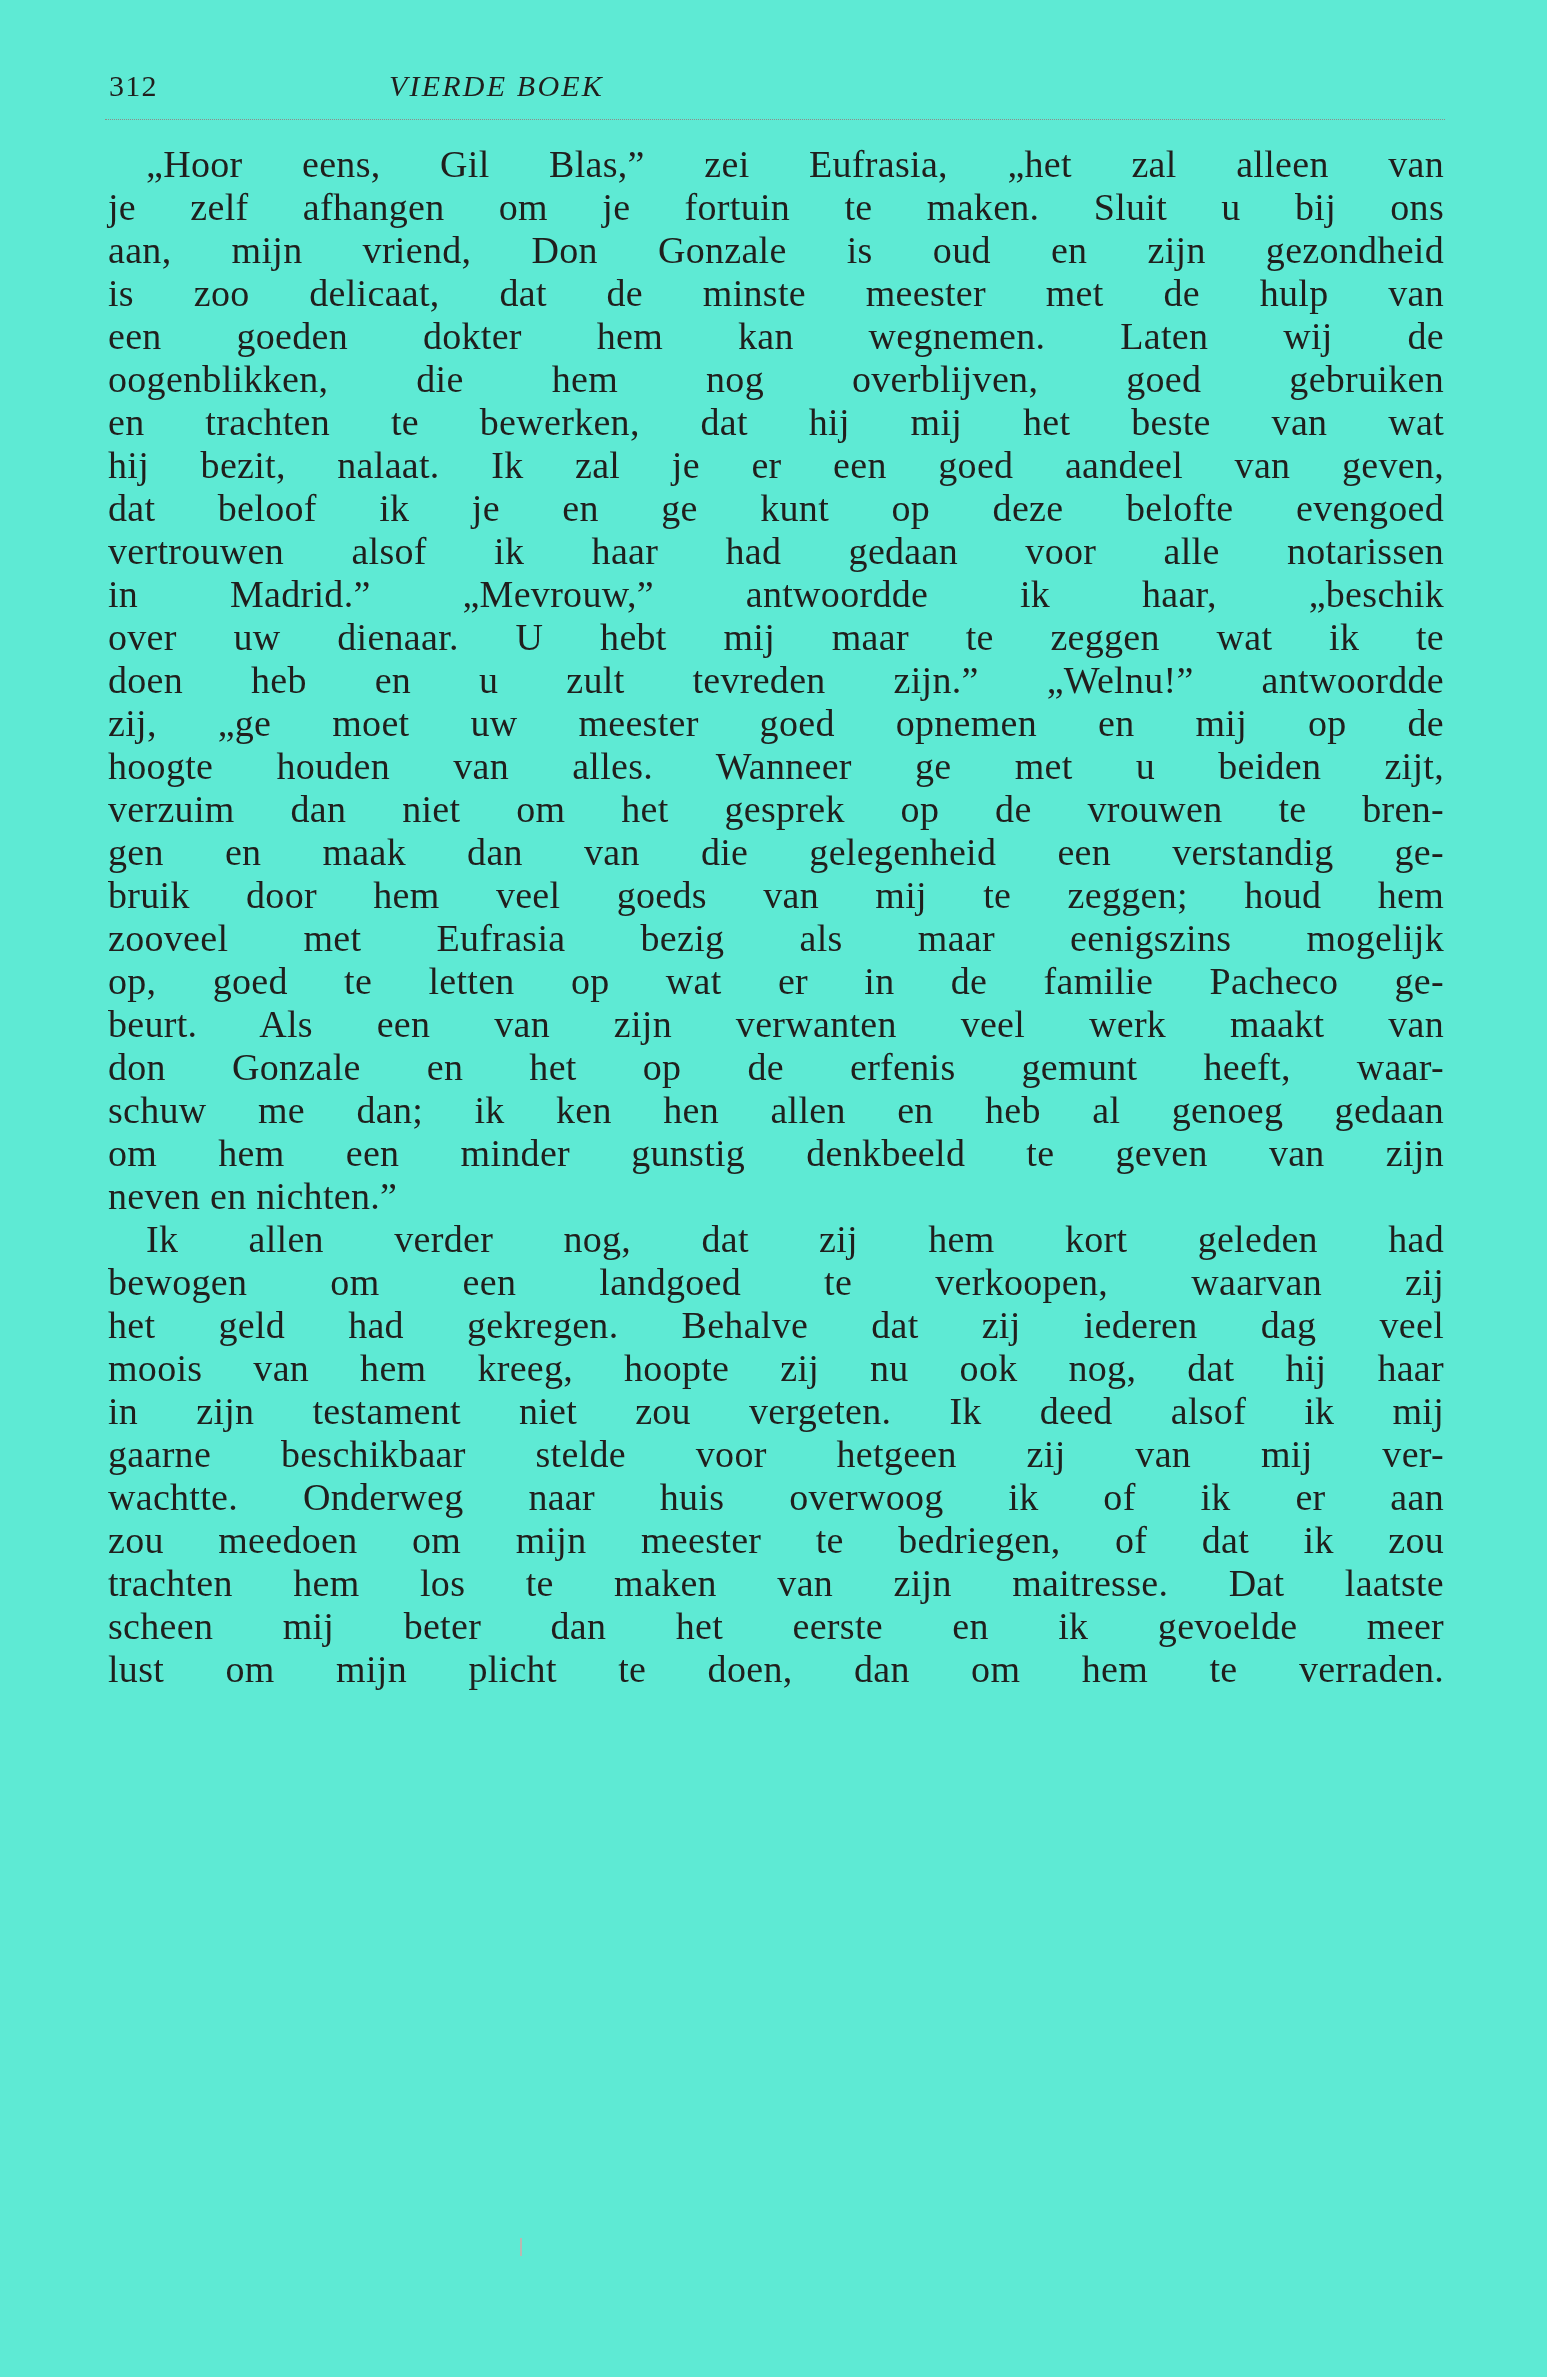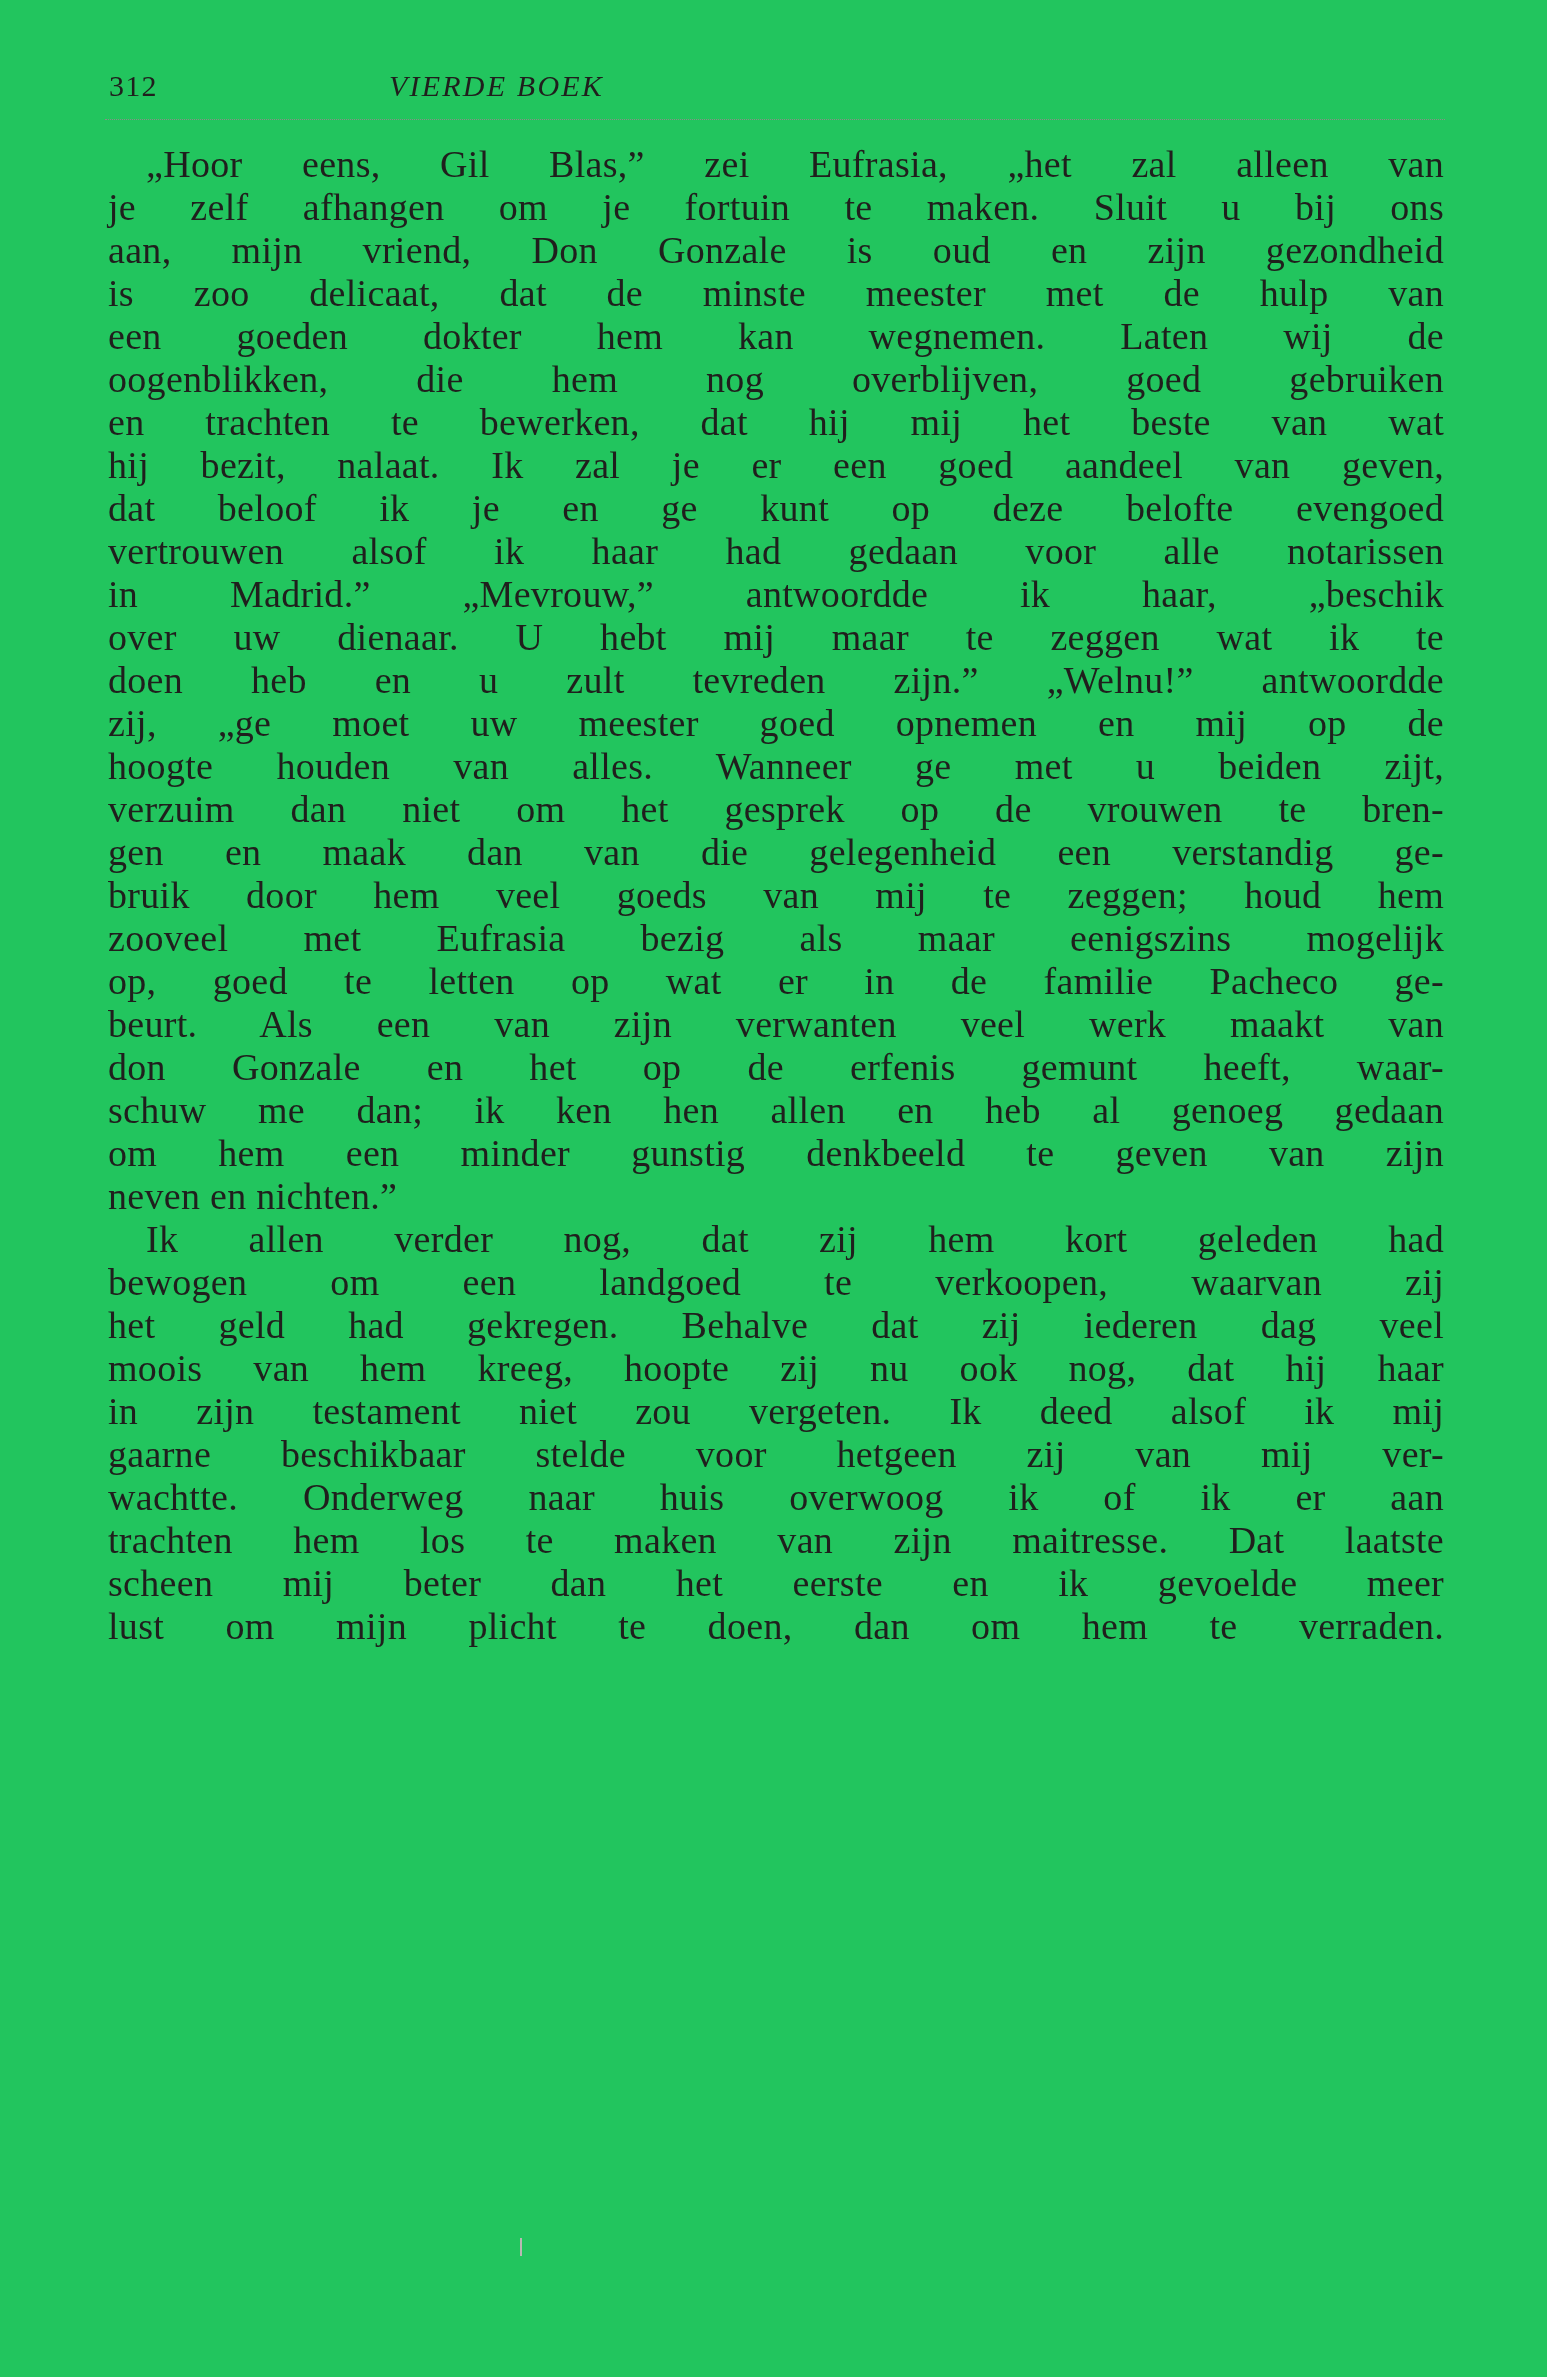--- a/index.html
+++ b/index.html
@@ -5,21 +5,21 @@
   html, body {
     margin: 0;
     padding: 0;
     background: #e8e8e4;
   }
   .page {
     position: relative;
     width: 1547px;
     height: 2377px;
     margin: 0 auto;
-    background: #22c55e;
+    background: #5eead4;
     color: #201f1d;
     font-family: "Liberation Serif", "DejaVu Serif", serif;
     overflow: hidden;
   }
   .header {
     position: absolute;
     top: 69px;
     left: 0;
     width: 100%;
     height: 39px;
@@ -120,20 +120,21 @@
     </div>
 
     <div class="para">
       <span class="line indent">Ik allen verder nog, dat zij hem kort geleden had</span>
       <span class="line">bewogen om een landgoed te verkoopen, waarvan zij</span>
       <span class="line">het geld had gekregen. Behalve dat zij iederen dag veel</span>
       <span class="line">moois van hem kreeg, hoopte zij nu ook nog, dat hij haar</span>
       <span class="line">in zijn testament niet zou vergeten. Ik deed alsof ik mij</span>
       <span class="line">gaarne beschikbaar stelde voor hetgeen zij van mij ver-</span>
       <span class="line">wachtte. Onderweg naar huis overwoog ik of ik er aan</span>
+      <span class="line">zou meedoen om mijn meester te bedriegen, of dat ik zou</span>
       <span class="line">trachten hem los te maken van zijn maitresse. Dat laatste</span>
       <span class="line">scheen mij beter dan het eerste en ik gevoelde meer</span>
       <span class="line">lust om mijn plicht te doen, dan om hem te verraden.</span>
     </div>
 
   </div>
 
   <div class="stray-mark"></div>
 
 </div>

